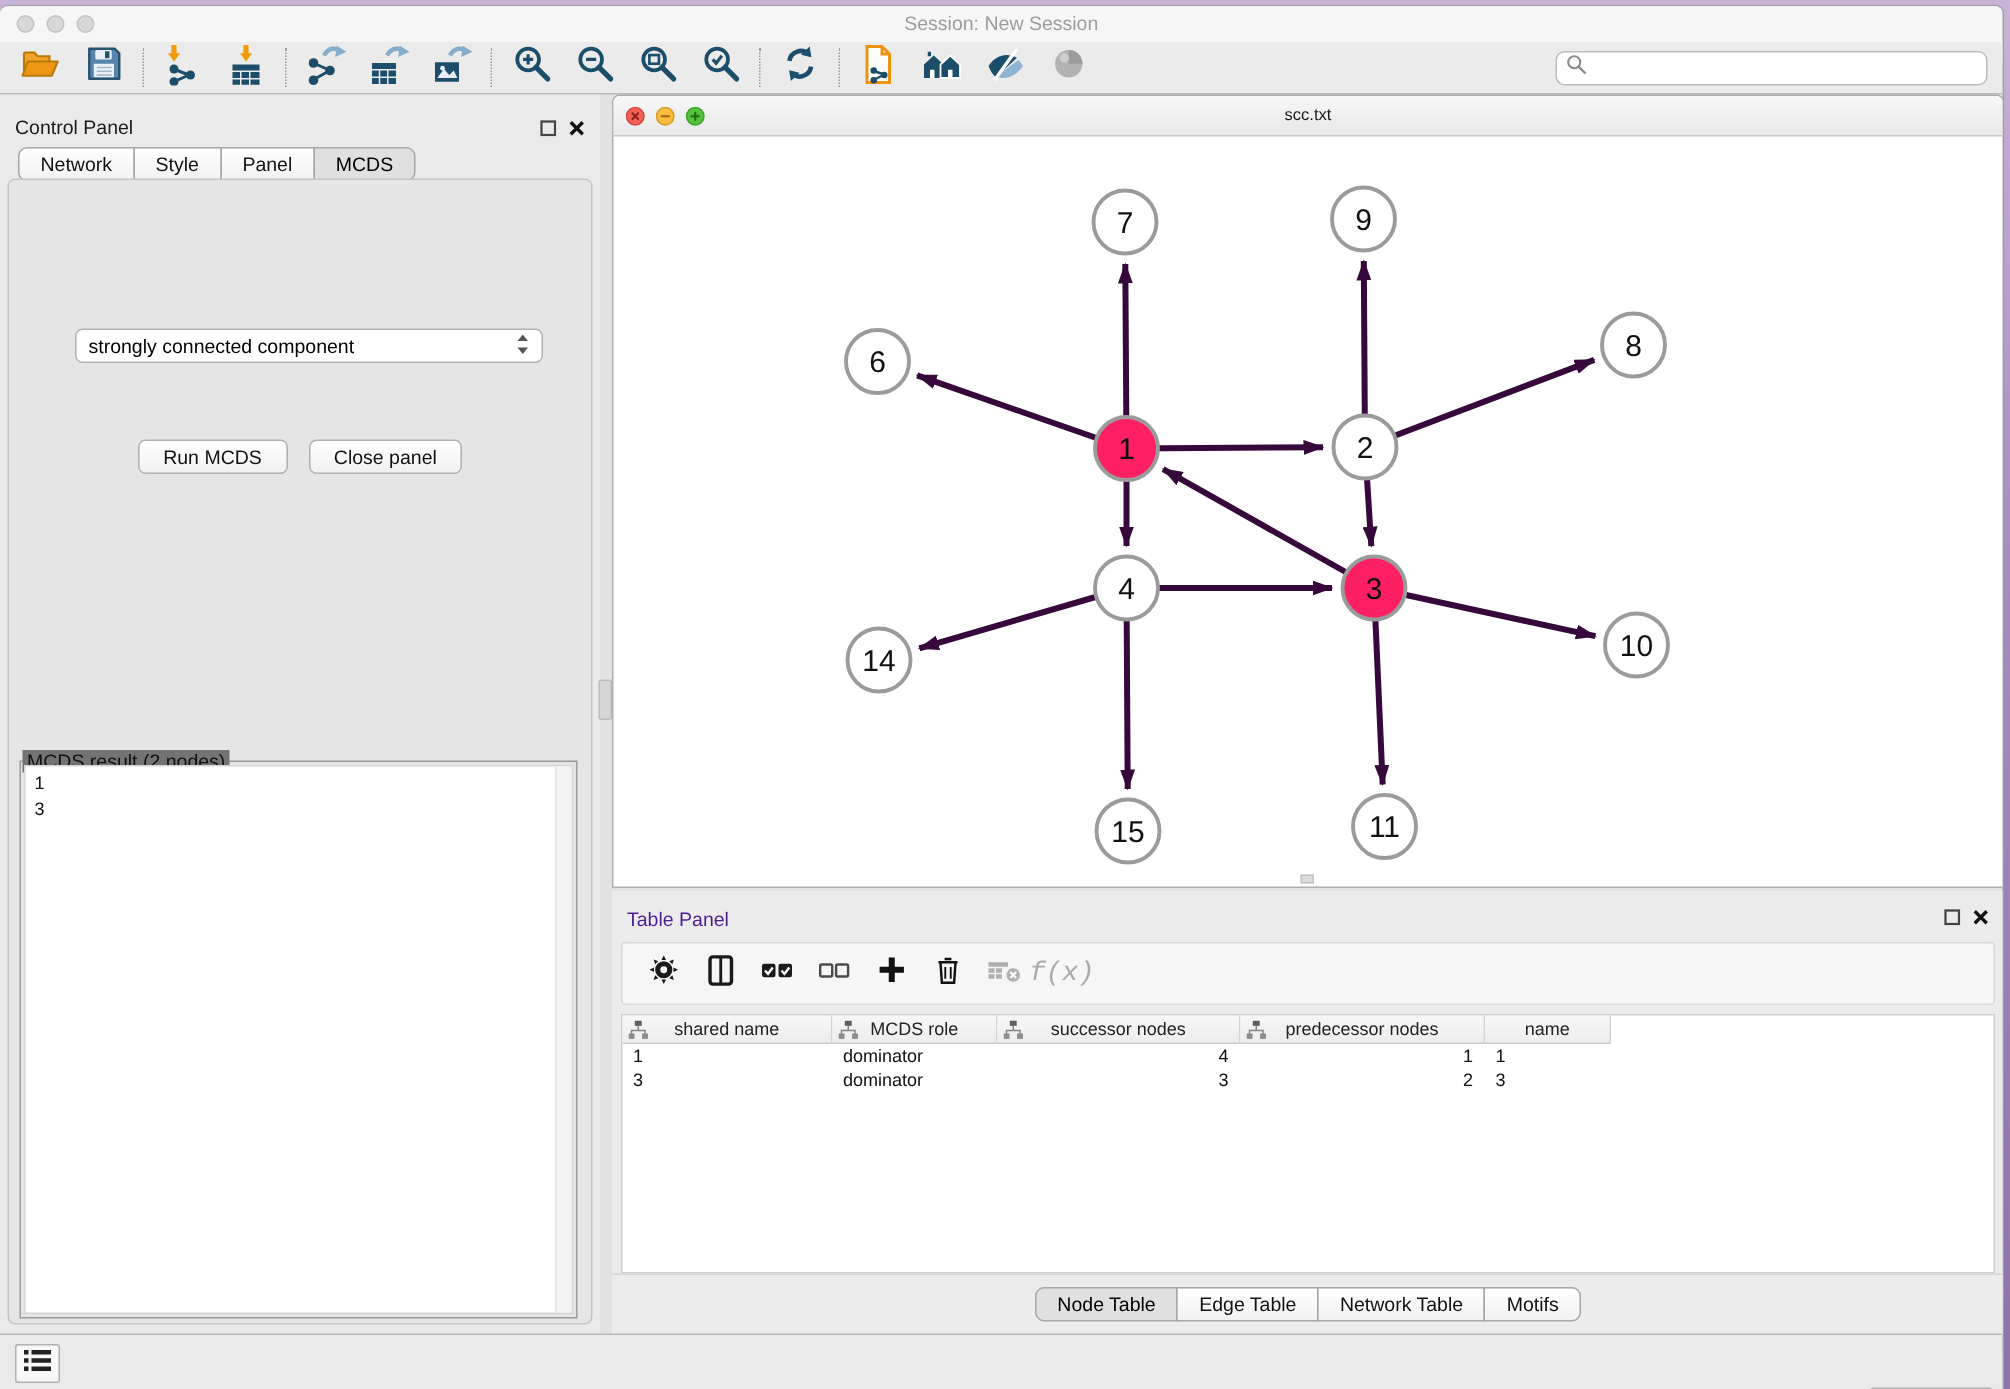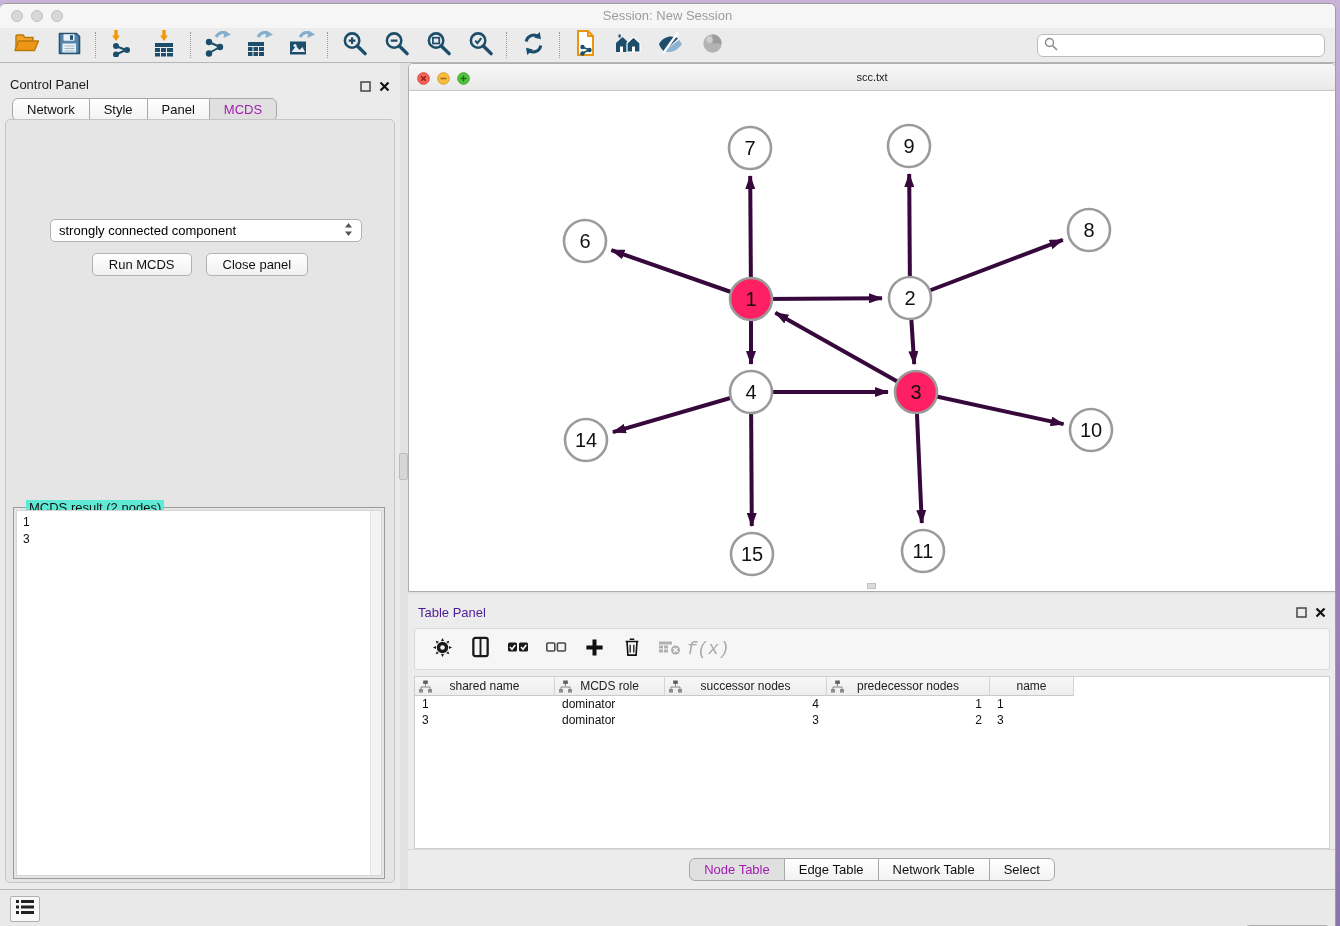--- a/index.html
+++ b/index.html
@@ -25,29 +25,29 @@
   .search-wrap { position:absolute; right:10px; top:6px; width:288px; height:23px; background:#fff; border:1px solid #bdbdbd; border-radius:6px; display:flex; align-items:center; padding-left:6px; }
   .search-wrap input { border:none; outline:none; flex:1; height:19px; font-size:12px; background:transparent; margin-left:4px; }
   
   .control-panel { position:absolute; left:0; top:59px; width:400px; height:826px; background:#eaeaea; }
   .cp-title { position:absolute; left:10px; top:14px; font-size:13px; color:#1a1a1a; }
   .panel-icons { position:absolute; right:10px; top:15px; display:flex; gap:8px; align-items:center; }
   .cp-tabs { position:absolute; left:12px; right:0; top:35px; display:flex; justify-content:flex-start; }
   .seg { border:1px solid #a8a8a8; margin-left:-1px; background:linear-gradient(#ffffff,#f2f2f2); font-size:13px; padding:3px 14px; color:#111; white-space:nowrap; }
   .seg.first { border-radius:6px 0 0 6px; margin-left:0; }
   .seg.last  { border-radius:0 6px 6px 0; }
-  .seg.active { background:#e0e0e0; color:#a21caf; }
+  .seg.active { background:#e0e0e0; color:#000000; }
   .cp-body { position:absolute; left:5px; right:5px; top:56px; bottom:6px; background:#e5e5e5; border:1px solid #c5c5c5; border-radius:5px; }
   .opt-label { position:absolute; left:0; right:0; top:78px; text-align:center; font-size:13px; color:#111; }
   .dropdown { position:absolute; left:44px; top:99px; width:312px; height:23px; background:#fff; border:1px solid #b2b2b2; border-radius:5px; display:flex; align-items:center; padding:0 8px; font-size:13px; }
   .dropdown .dd-label { flex:1; }
   .cp-buttons { position:absolute; left:0; right:0; top:133px; display:flex; justify-content:center; gap:14px; }
-  .btn { height:23px; background:linear-gradient(#ffffff,#f1f1f1); border:1px solid #b2b2b2; border-radius:5px; font-size:13px; padding:0 16px; color:#111; }
+  .btn { height:23px; background:linear-gradient(#ffffff,#f1f1f1); border:1px solid #b2b2b2; border-radius:5px; font-size:13px; padding:0 16px; color:#111;margin-top:40px; }
   .result-group { position:absolute; left:7px; right:9px; top:387px; bottom:3px; border:1px solid #9c9c9c; }
-  .result-legend { position:absolute; top:-8px; left:12px; background:#5eead4; padding:0 3px; font-size:13px; color:#111;text-align:center; }
+  .result-legend { position:absolute; top:-8px; left:1px; background:#737373; padding:0 3px; font-size:13px; color:#111;text-align:center; }
   .result-inner { position:absolute; left:2px; right:2px; top:2px; bottom:2px; background:#fff; border:1px solid #d6d6d6; }
   .result-text { position:absolute; left:0; top:0; right:12px; bottom:0; font-size:12px; line-height:17px; padding:3px 6px; white-space:pre; color:#111; }
   .result-scroll { position:absolute; right:0; top:0; bottom:0; width:11px; background:#f3f3f3; border-left:1px solid #e3e3e3; }
   
   .net-window { position:absolute; left:408px; top:59px; width:928px; height:529px; background:#fff; border:1px solid #aeaeae; border-radius:5px 5px 0 0; overflow:hidden; }
   .nw-titlebar { position:absolute; left:0; right:0; top:0; height:27px; background:linear-gradient(#f7f7f7,#e9e9e9); border-bottom:1px solid #c6c6c6; }
   .nw-lights { position:absolute; left:8px; top:7px; display:flex; gap:7px; }
   .nw-title { text-align:center; line-height:26px; font-size:11px; color:#1a1a1a; }
   .nw-canvas { position:absolute; left:0; right:0; top:28px; bottom:0; }
   .nw-handle { position:absolute; left:50%; margin-left:-5px; bottom:2px; width:9px; height:6px; background:#dcdcdc; border:1px solid #c2c2c2; }
@@ -508,21 +508,21 @@
             <div class="td" style="width: 163px; text-align: right; padding: 1px 8px 0px 0px;">2</div>
             <div class="td" style="width: 84px; text-align: left; padding: 1px 0px 0px 7px;">3</div>
           </div>
         </div>
     </div>
     <div class="tp-bottom">
       <div style="display:flex" id="table-tabs">
           <div class="seg first active">Node Table</div>
           <div class="seg">Edge Table</div>
           <div class="seg">Network Table</div>
-          <div class="seg last">Select</div>
+          <div class="seg last">Motifs</div>
         </div>
     </div>
   </div>
 
   <div class="statusbar">
     <div class="console-btn">
       <span><svg width="20" height="16" viewBox="0 0 20 16">
             <g fill="#222">
               <rect x="1" y="1" width="3" height="3"></rect>
               <rect x="6" y="1" width="13" height="3"></rect>

